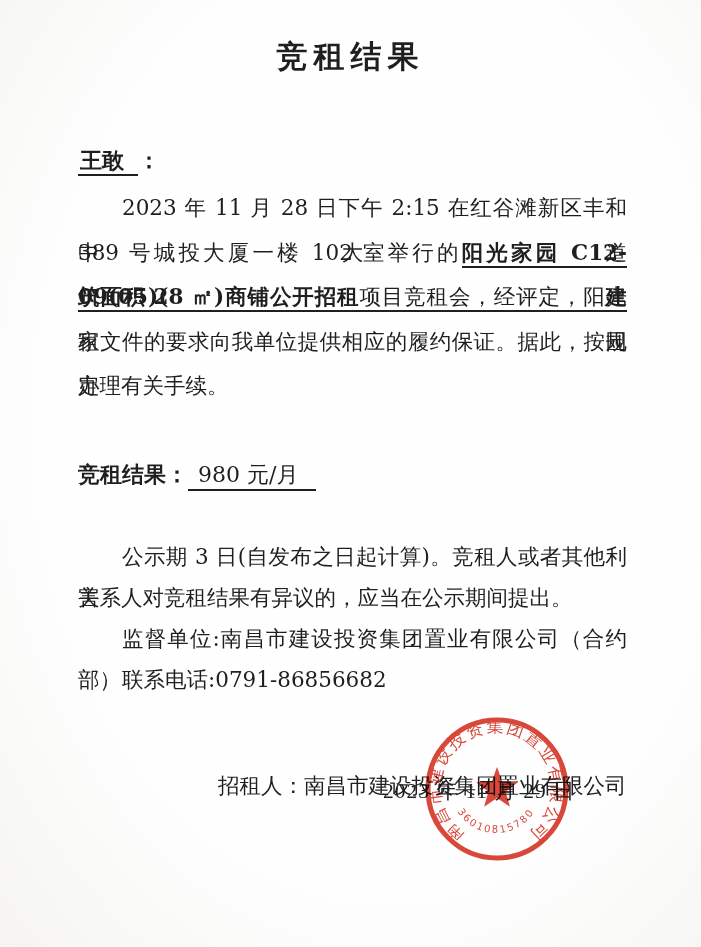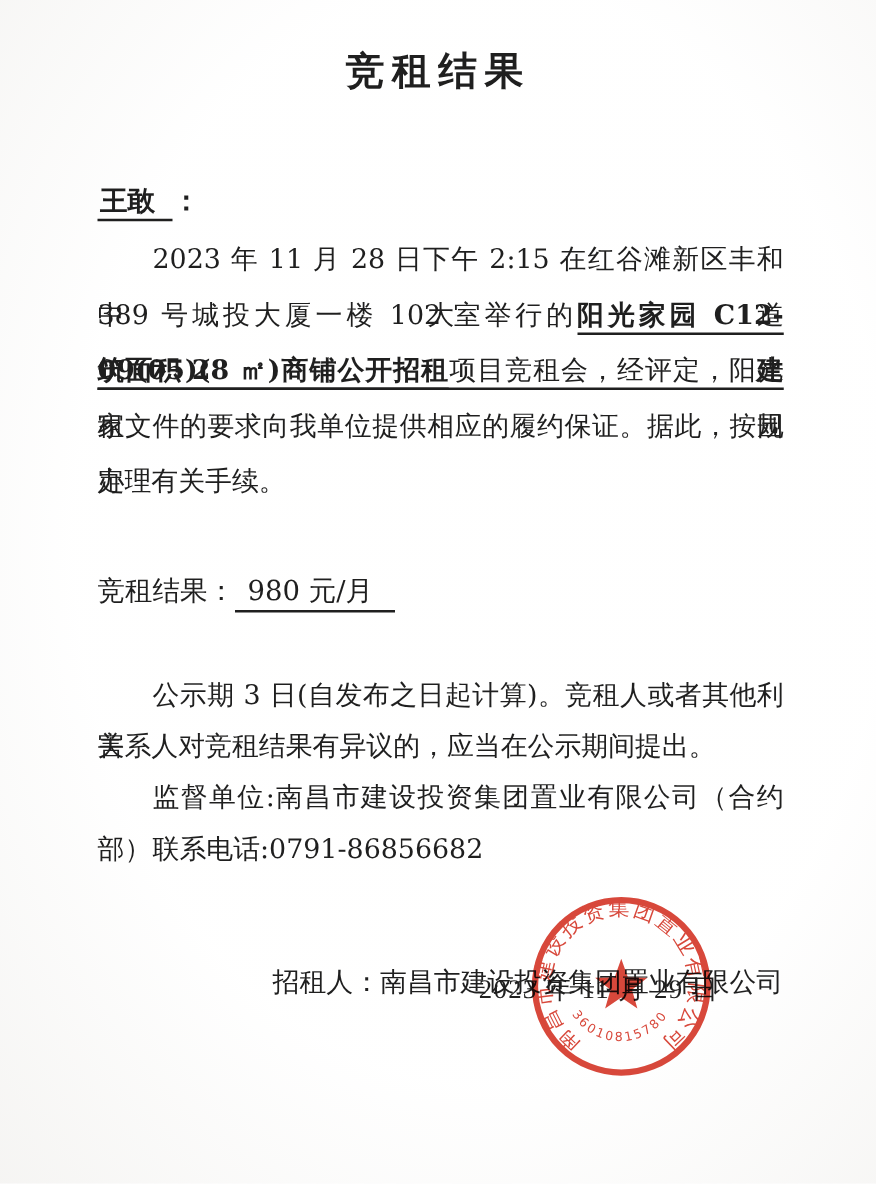--- a/index.html
+++ b/index.html
@@ -19,21 +19,21 @@
   .para { position:absolute; left:78px; width:549px; font-size:21.5px; }
   .para1 { top:186px; }
   .para1 .line { height:44.5px; line-height:44.5px; }
   .para2 { top:536px; }
   .para2 .line { height:41px; line-height:41px; }
   .line { text-align:justify; }
   .just { text-align-last:justify; }
   .indent { text-indent:44px; }
   .hl { font-weight:bold; border-bottom:2px solid #1f1f1f; padding-bottom:1px; }
   .result { position:absolute; top:452px; left:78px; font-size:22px; height:44px; line-height:44px; }
-  .result-label { font-weight:normal;text-align:center; }
+  .result-label { font-weight:bold;text-align:center; }
   .result-value { border-bottom:2px solid #1f1f1f; padding:0 18px 2px 10px; }
   .sig-lessor { position:absolute; top:771px; left:218px; font-size:21.5px; }
   .sig-date { position:absolute; top:776px; left:383px; font-size:21.5px; letter-spacing:1px;font-family:Liberation Serif, serif; }
   .stamp {
     position:absolute; left:411px; top:703px; width:172px; height:172px;
     mix-blend-mode:multiply; opacity:0.92;
   }
   .stamp svg { display:block; }
 </style>
 </head>

